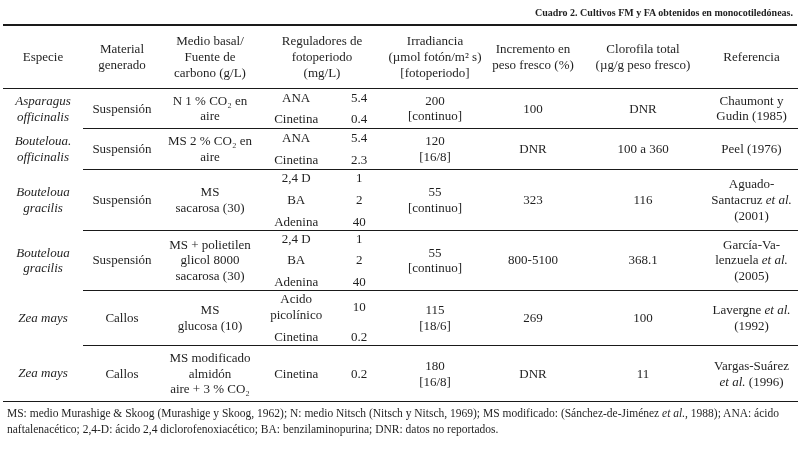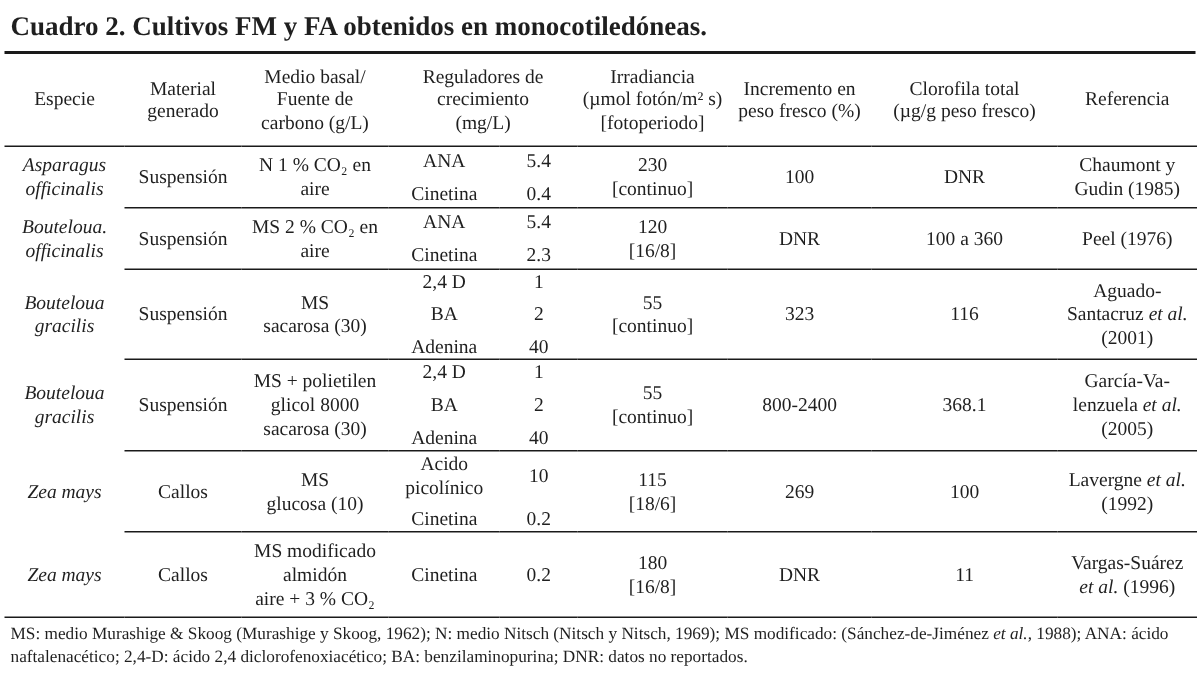--- a/index.html
+++ b/index.html
@@ -3,22 +3,22 @@
 <meta charset="utf-8">
 <style>
   html,body{margin:0;padding:0;background:#ffffff;}
   .page{
     width:800px;height:459px;box-sizing:border-box;overflow:hidden;
     background:#ffffff;color:#1f1f1f;
     font-family:"Liberation Serif","DejaVu Serif",serif;
     padding:6px 3px 0 3px;position:relative;
   }
   .title{
-    font-weight:bold;font-size:18px;line-height:1.2;
-    padding:1px 4px 5px 4px;border-bottom:2px solid #1a1a1a;
+    font-weight:bold;font-size:10px;line-height:1.2;
+    padding:1px 4px 5px 4px;border-bottom:2px solid #1a1a1a;text-align:right;
   }
   table{
     width:794px;border-collapse:collapse;table-layout:fixed;
     font-size:13px;color:#1f1f1f;
   }
   col.c-especie{width:80px}
   col.c-material{width:78px}
   col.c-medio{width:98px}
   col.c-regname{width:74px}
   col.c-regval{width:52px}
@@ -70,41 +70,41 @@
     </colgroup>
     <thead>
         <tr>
           <th>Especie</th>
           <th>Material
 generado</th>
           <th>Medio basal/
 Fuente de
 carbono (g/L)</th>
           <th colspan="2">Reguladores de
-crecimiento
+fotoperiodo
 (mg/L)</th>
           <th>Irradiancia
 (µmol fotón/m² s)
 [fotoperiodo]</th>
           <th>Incremento en
 peso fresco (%)</th>
           <th>Clorofila total
 (µg/g peso fresco)</th>
           <th>Referencia</th>
         </tr>
       </thead>
     <tbody>
         <tr class="body">
           <td class="italic col-especie">Asparagus
 officinalis</td>
           <td>Suspensión</td>
           <td>N 1 % CO₂ en
 aire</td>
           <td colspan="2" class="reg"><div class="reg-grid"><div class="reg-name">ANA</div><div class="reg-val">5.4</div><div class="reg-name">Cinetina</div><div class="reg-val">0.4</div></div></td>
-          <td>230
+          <td>200
 [continuo]</td>
           <td>100</td>
           <td>DNR</td>
           <td class="ref">Chaumont y
 Gudin (1985)</td>
         </tr>
         <tr class="body">
           <td class="italic col-especie">Bouteloua.
 officinalis</td>
           <td>Suspensión</td>
@@ -135,21 +135,21 @@
         <tr class="body">
           <td class="italic col-especie">Bouteloua
 gracilis</td>
           <td>Suspensión</td>
           <td>MS + polietilen
 glicol 8000
 sacarosa (30)</td>
           <td colspan="2" class="reg"><div class="reg-grid"><div class="reg-name">2,4 D</div><div class="reg-val">1</div><div class="reg-name">BA</div><div class="reg-val">2</div><div class="reg-name">Adenina</div><div class="reg-val">40</div></div></td>
           <td>55
 [continuo]</td>
-          <td>800-2400</td>
+          <td>800-5100</td>
           <td>368.1</td>
           <td class="ref">García-Va-
 lenzuela <i>et al.</i>
 (2005)</td>
         </tr>
         <tr class="body">
           <td class="italic col-especie">Zea mays</td>
           <td>Callos</td>
           <td>MS
 glucosa (10)</td>

